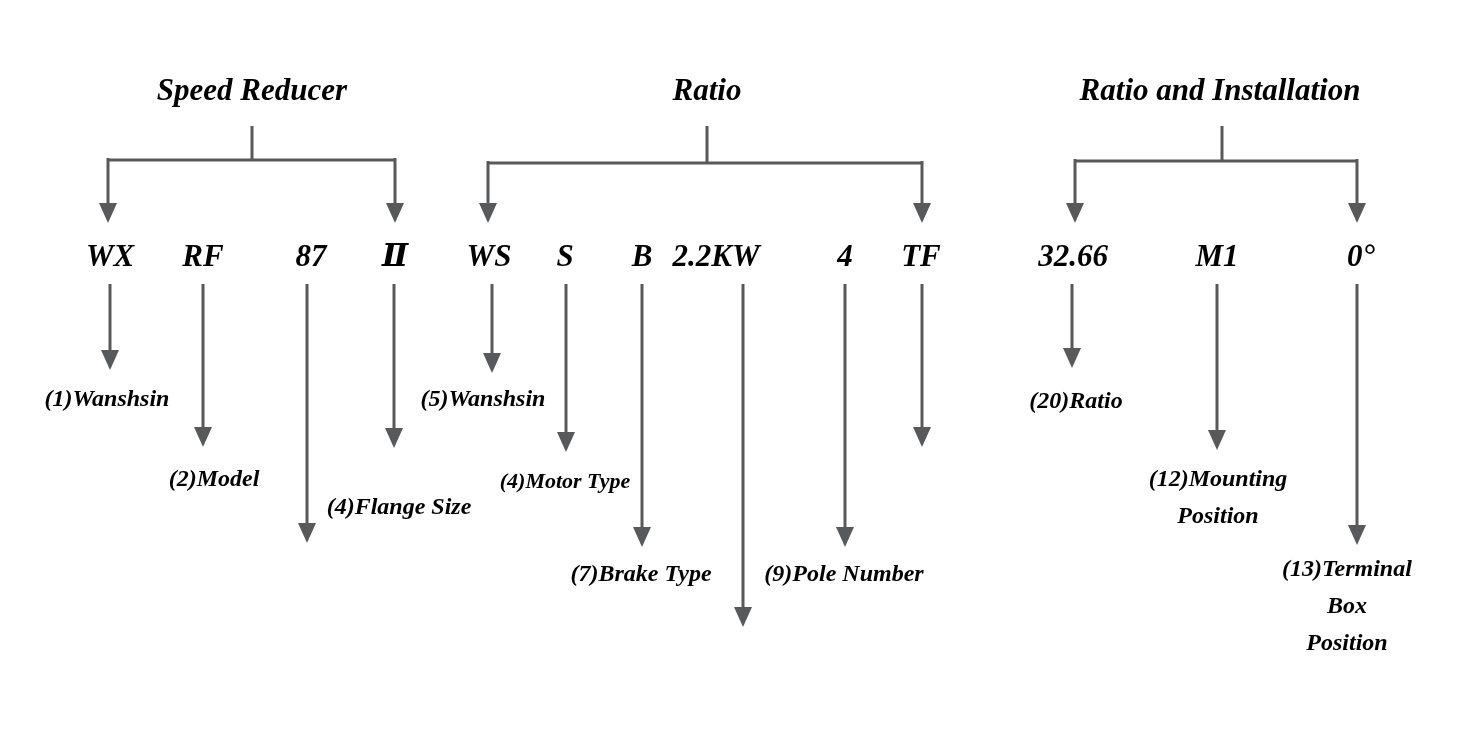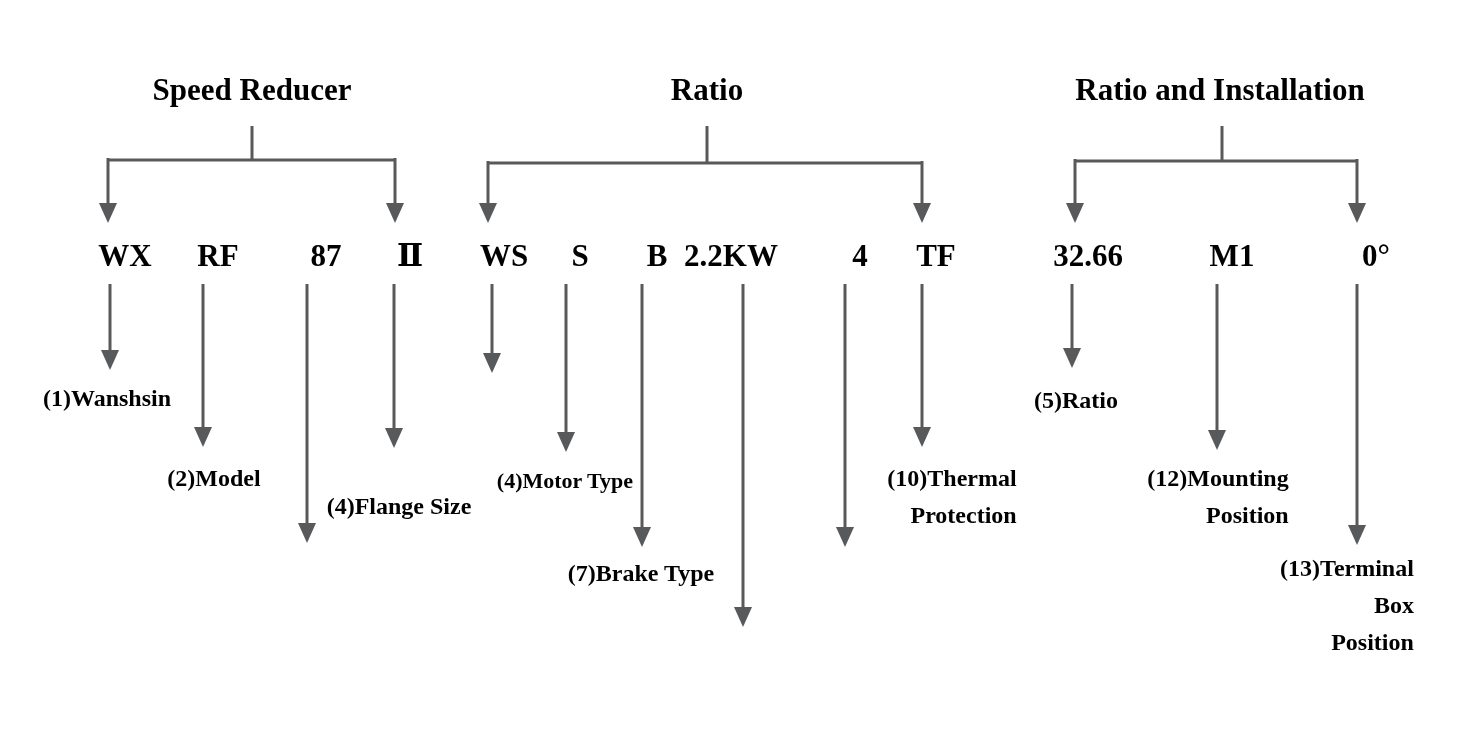--- a/index.html
+++ b/index.html
@@ -4,20 +4,21 @@
 <style>
   html, body { margin: 0; padding: 0; background: #ffffff; }
   .canvas {
     position: relative;
     width: 1459px;
     height: 749px;
     background: #ffffff;
     font-family: "Liberation Serif", "DejaVu Serif", serif;
     color: #000000;
     overflow: hidden;
+    font-style: italic;
   }
   .overlay {
     position: absolute;
     left: 0; top: 0;
     width: 1459px; height: 749px;
   }
   .overlay line { stroke: #58595b; stroke-width: 3; }
   .overlay polygon { fill: #58595b; stroke: none; }
   .gtitle {
     position: absolute;
@@ -29,29 +30,28 @@
     white-space: nowrap;
   }
   .code {
     position: absolute;
     top: 239px;
     transform: translateX(-50%);
     font-size: 31px;
     font-weight: bold;
     line-height: 34px;
     white-space: nowrap;
-    margin-left: 15px;
   }
   .lbl {
     position: absolute;
     transform: translateX(-50%);
     font-size: 24px;
     font-weight: bold;
     line-height: 37px;
-    text-align: right;
+    text-align: center;
     white-space: pre-line;
   }
   .lbl.small { font-size: 22px; }
 </style>
 </head>
 <body>
 
 <div class="canvas">
 
   <svg class="overlay" viewBox="0 0 1459 749" xmlns="http://www.w3.org/2000/svg">
@@ -151,23 +151,23 @@
   <div class="code" style="left:716px">2.2KW</div>
   <div class="code" style="left:845px">4</div>
   <div class="code" style="left:921px">TF</div>
   <div class="code" style="left:1073px">32.66</div>
   <div class="code" style="left:1217px">M1</div>
   <div class="code" style="left:1361px">0°</div>
 
   <div class="lbl" style="left:107px;  top:380px">(1)Wanshsin</div>
   <div class="lbl" style="left:214px;  top:460px">(2)Model</div>
   <div class="lbl" style="left:399px;  top:488px">(4)Flange Size</div>
+  <div class="lbl" style="left:483px;  top:380px">(5)Wanshsin</div>
   <div class="lbl small" style="left:565px; top:462px">(4)Motor Type</div>
   <div class="lbl" style="left:641px;  top:555px">(7)Brake Type</div>
-  <div class="lbl" style="left:952px;  top:460px">(10)Thermal
-Protection</div>
-  <div class="lbl" style="left:1076px; top:382px">(5)Ratio</div>
+  <div class="lbl" style="left:844px;  top:555px">(9)Pole Number</div>
+  <div class="lbl" style="left:1076px; top:382px">(20)Ratio</div>
   <div class="lbl" style="left:1218px; top:460px">(12)Mounting
 Position</div>
   <div class="lbl" style="left:1347px; top:550px">(13)Terminal Box
 Position</div>
 
 </div>
 
 </body></html>

